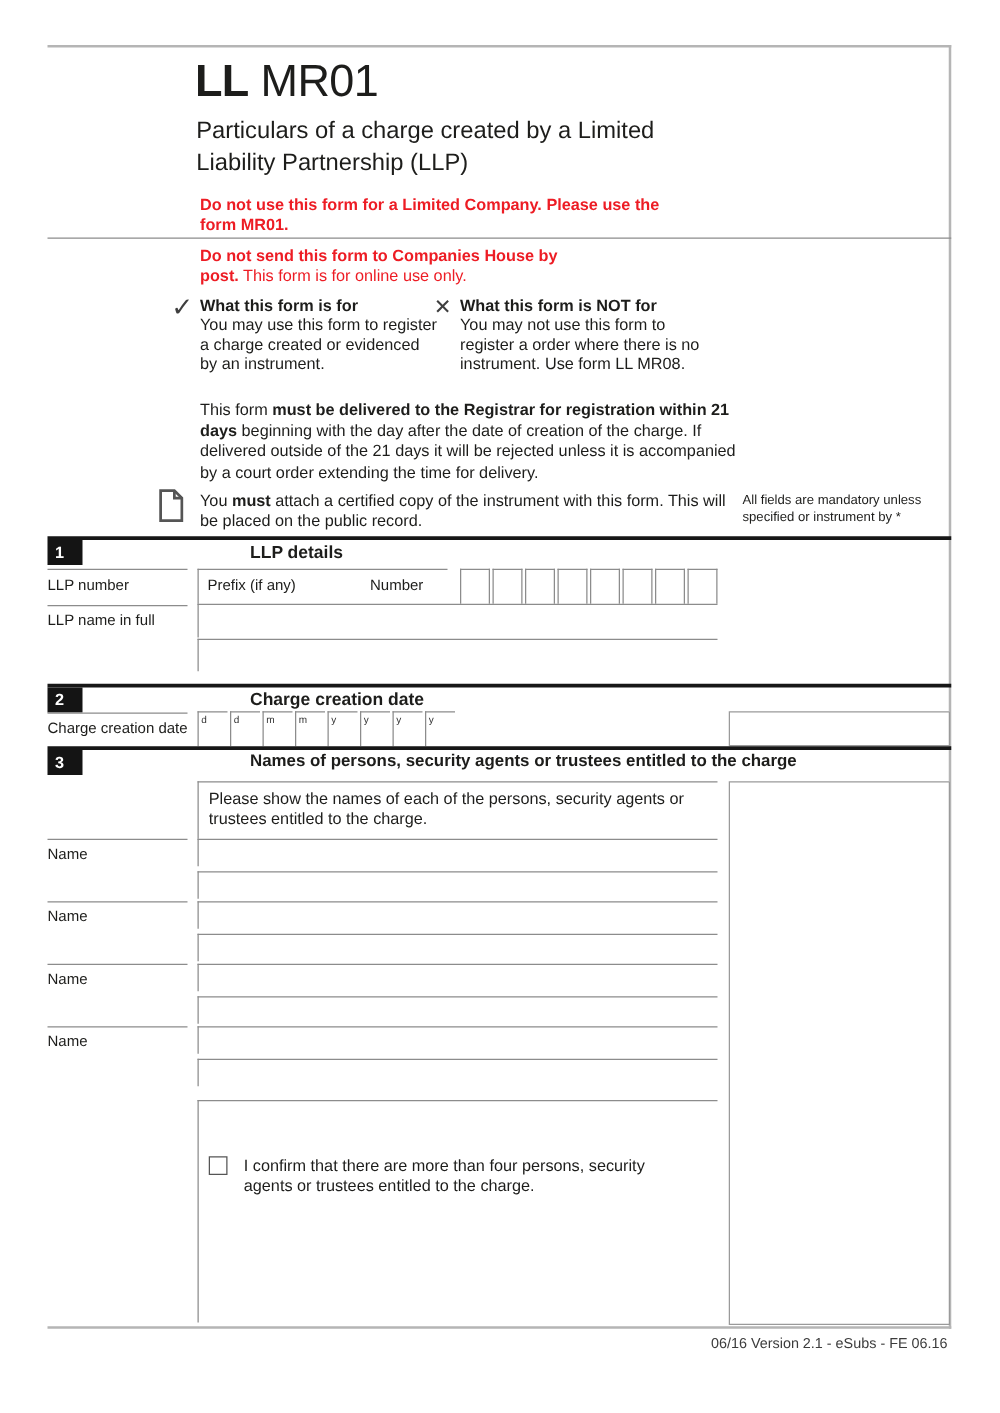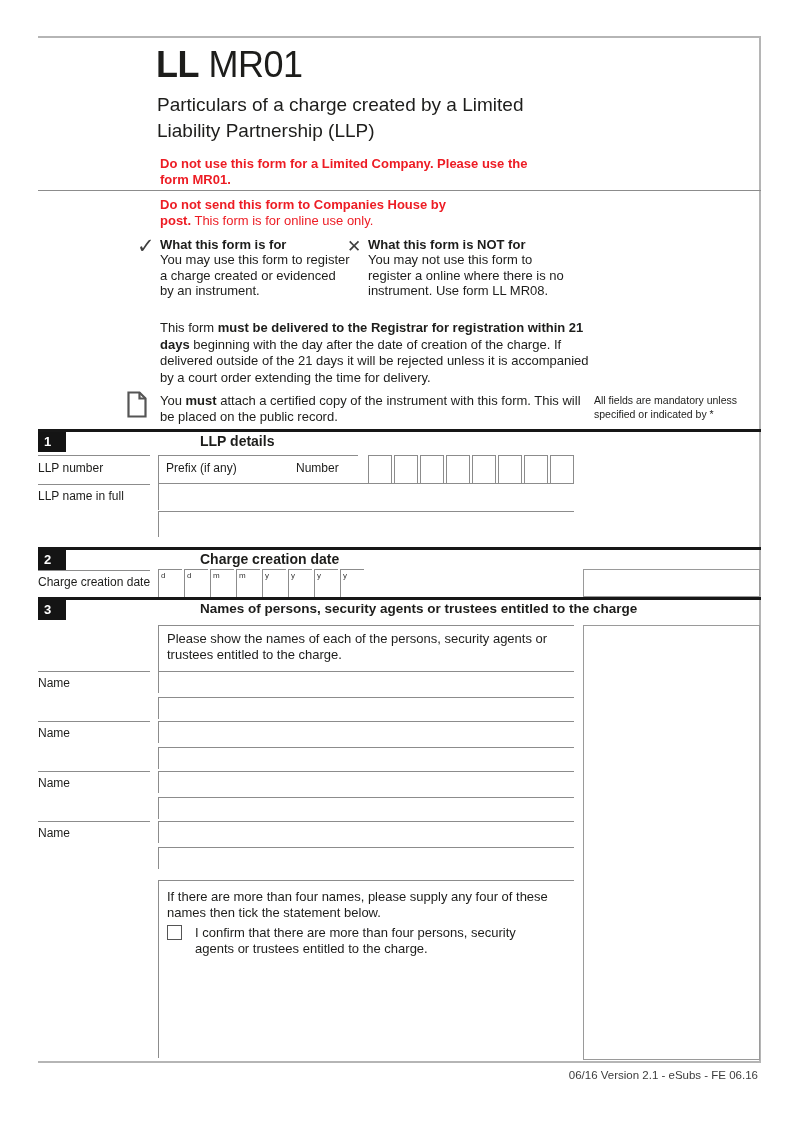--- a/index.html
+++ b/index.html
@@ -58,31 +58,31 @@
   <div class="hline" style="left:38px;top:190px;width:723px"></div>
 
   <div class="abs body12 red" style="left:160px;top:197px;width:290px"><b>Do not send this form to Companies House by post.</b><span> This form is for online use only.</span></div>
 
   <div class="mark" style="left:137px;top:234px;font-size:21px">✓</div>
   <div class="abs body12" style="left:160px;top:237px;font-weight:bold">What this form is for</div>
   <div class="abs body12" style="left:160px;top:252px;width:192px">You may use this form to register a charge created or evidenced by an instrument.</div>
 
   <div class="mark" style="left:347px;top:236px;font-size:17px">✕</div>
   <div class="abs body12" style="left:368px;top:237px;font-weight:bold">What this form is NOT for</div>
-  <div class="abs body12" style="left:368px;top:252px;width:202px">You may not use this form to register a online where there is no instrument. Use form LL MR08.</div>
+  <div class="abs body12" style="left:368px;top:252px;width:202px">You may not use this form to register a order where there is no instrument. Use form LL MR08.</div>
 
   <div class="abs body12" style="left:160px;top:320px;width:440px;line-height:16.5px"><span>This form </span><b>must be delivered to the Registrar for registration within 21 days</b><span> beginning with the day after the date of creation of the charge. If delivered outside of the 21 days it will be rejected unless it is accompanied by a court order extending the time for delivery.</span></div>
 
   <svg class="abs" style="left:127px;top:391px" width="20" height="27" viewBox="0 0 20 27">
     <path d="M1.5 1.5 h11 l6 6 v18 h-17 z" fill="#fff" stroke="#555" stroke-width="2.2"></path>
     <path d="M12.5 1.5 v6 h6" fill="none" stroke="#555" stroke-width="2.2"></path>
   </svg>
   <div class="abs body12" style="left:160px;top:393px;width:430px"><span>You </span><b>must</b><span> attach a certified copy of the instrument with this form. This will be placed on the public record.</span></div>
 
-  <div class="abs small" style="left:594px;top:393px;width:158px">All fields are mandatory unless specified or indicated by *</div>
+  <div class="abs small" style="left:594px;top:393px;width:158px">All fields are mandatory unless specified or instrument by *</div>
 
   <div class="thick" style="left:38px;top:429px;width:723px"></div>
   <div class="secnum" style="left:38px;top:432px">1</div>
   <div class="sectitle" style="left:158px;top:433px">LLP details</div>
 
   <div class="hline" style="left:38px;top:455px;width:112px"></div>
   <div class="flabel" style="left:38px;top:461px">LLP number</div>
 
   <div class="field" style="left:158px;top:455px;width:200px;height:28px">
     <div class="flabel" style="left:7px;top:5px;position:relative">Prefix (if any)</div>
@@ -143,21 +143,20 @@
       <div class="flabel" style="left: 38px; top: 776px;">Name</div>
       <div class="field" style="left: 158px; top: 771px; width: 416px; height: 22px;"></div>
       <div class="field" style="left: 158px; top: 797px; width: 416px; height: 22px;"></div>
       <div class="hline" style="left: 38px; top: 821px; width: 112px;"></div>
       <div class="flabel" style="left: 38px; top: 826px;">Name</div>
       <div class="field" style="left: 158px; top: 821px; width: 416px; height: 22px;"></div>
       <div class="field" style="left: 158px; top: 847px; width: 416px; height: 22px;"></div>
     </div>
 
   <div class="field" style="left:158px;top:880px;width:416px;height:178px">
-    <div class="body12" style="position:absolute;left:8px;top:8px;width:402px">If there are more than four names, please supply any four of these names then tick the statement below.</div>
     <div class="cbx" style="left:8px;top:44px"></div>
     <div class="body12" style="position:absolute;left:36px;top:44px;width:362px">I confirm that there are more than four persons, security agents or trustees entitled to the charge.</div>
   </div>
 
   <div class="boxfull" style="left:583px;top:625px;width:177px;height:435px"></div>
 
   <div class="footer" style="left:400px;top:1069px;width:358px">06/16 Version 2.1 - eSubs - FE 06.16</div>
 
 </div>
 

